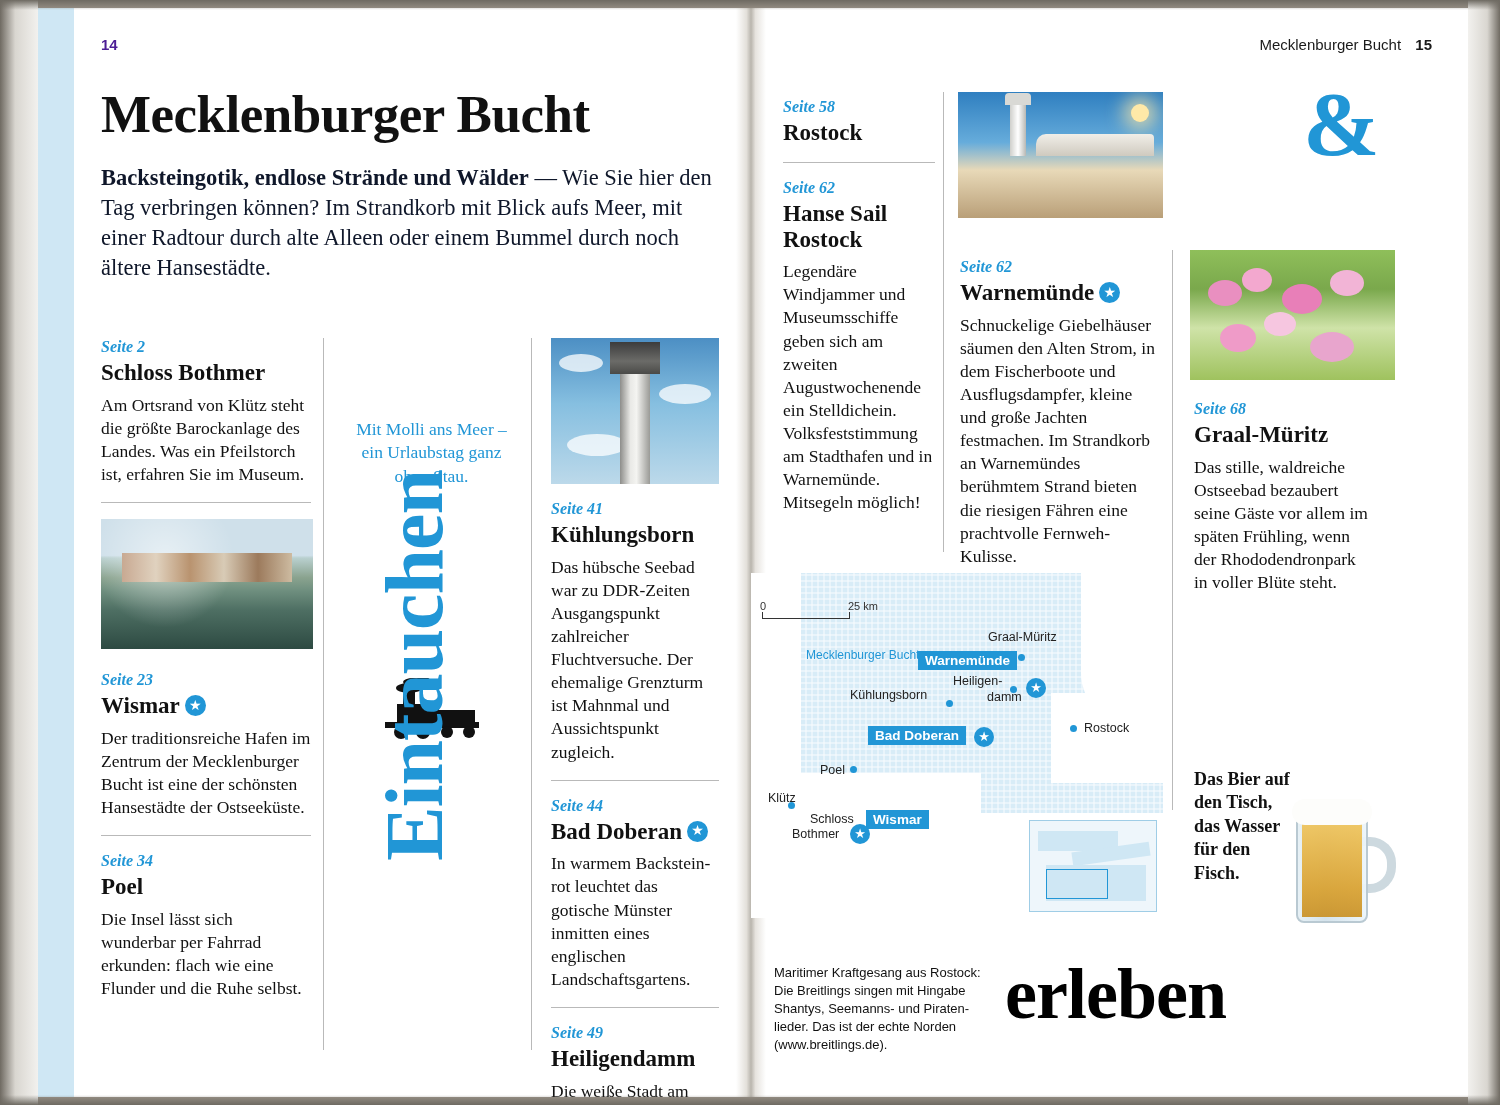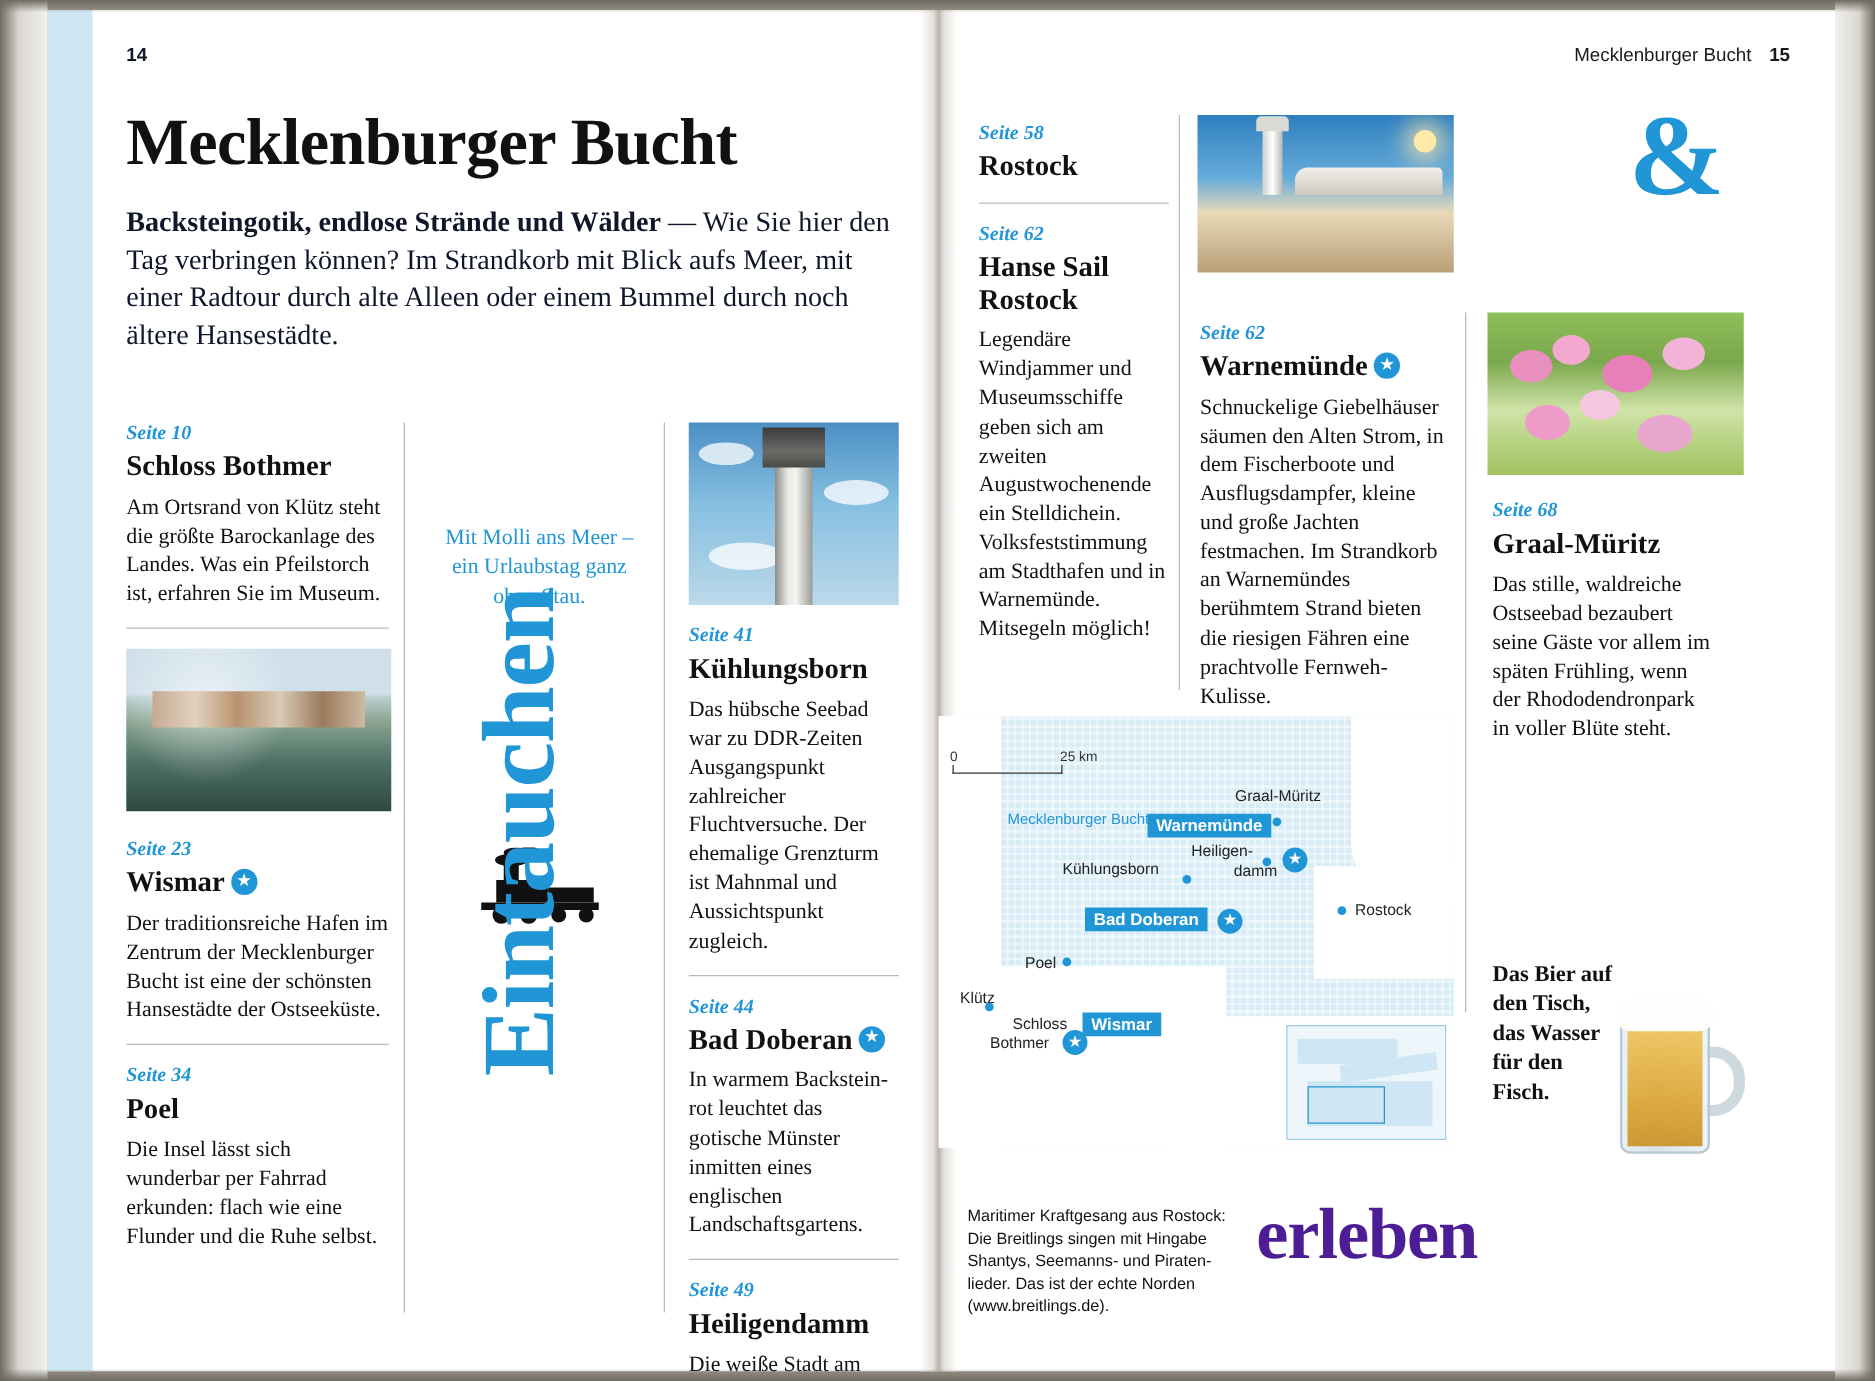--- a/index.html
+++ b/index.html
@@ -42,21 +42,21 @@
     background:linear-gradient(to bottom,#6e6a62,rgba(110,106,98,0));
   }
   .shadow-bottom {
     position:absolute; left:0; bottom:0; width:1500px; height:10px;
     background:linear-gradient(to top,#6e6a62,rgba(110,106,98,0));
   }
 
   
   .folio {
     position:absolute; font-family:"Liberation Sans", sans-serif;
-    font-size:15px; font-weight:bold; color:#0f172a;
+    font-size:15px; font-weight:bold; color:#4c1d95;
   }
   .running-head {
     position:absolute; font-family:"Liberation Sans", sans-serif;
     font-size:15px; color:#1a1a1a;
   }
   .running-head b { font-weight:bold; }
 
   h1.title {
     position:absolute; left:101px; top:84px; margin:0;
     font-size:53px; font-weight:bold; letter-spacing:-0.5px; color:#111;
@@ -237,21 +237,21 @@
     border:1.5px solid #2196d6;
   }
 
   .ampersand {
     position:absolute; left:1303px; top:78px;
     font-size:92px; font-weight:bold; color:#2196d6;
     font-family:"Liberation Serif", serif; line-height:1;
   }
   .erleben {
     position:absolute; left:1005px; top:958px;
-    font-size:58px; font-weight:bold; color:#4c1d95;
+    font-size:72px; font-weight:bold; color:#000000;
     font-family:"Liberation Serif", serif; line-height:1; letter-spacing:-1px;
   }
   .beer-caption {
     position:absolute; left:1194px; top:768px; width:100px;
     font-size:18px; font-weight:bold; line-height:1.3; color:#111;
   }
   .beer {
     position:absolute; left:1290px; top:785px; width:110px; height:145px;
   }
   .mug {
@@ -300,21 +300,21 @@
 
   <div class="intro">
     <b>Backsteingotik, endlose Strände und Wälder</b><span> — Wie Sie hier den Tag verbringen können? Im Strandkorb mit Blick aufs Meer, mit einer Radtour durch alte Alleen oder einem Bummel durch noch ältere Hansestädte.</span>
   </div>
 
   <div class="vrule" style="left:323px; top:338px; height:712px;"></div>
   <div class="vrule" style="left:531px; top:338px; height:712px;"></div>
 
   <div class="col" id="col1">
     <div>
-      <p class="seite">Seite 10</p>
+      <p class="seite">Seite 2</p>
       <p class="entry-title">Schloss Bothmer</p>
       <p class="entry-body">Am Ortsrand von Klütz steht die größte Barock­anlage des Landes. Was ein Pfeilstorch ist, erfahren Sie im Museum.</p>
     </div>
     <hr class="hr">
     <div class="img img-wismar" style="position:relative; left:0; top:0; width:212px; height:130px;"></div>
     <div style="height:22px"></div>
     <div>
       <p class="seite">Seite 23</p>
       <p class="entry-title">
         <span>Wismar</span><span class="star"></span>

